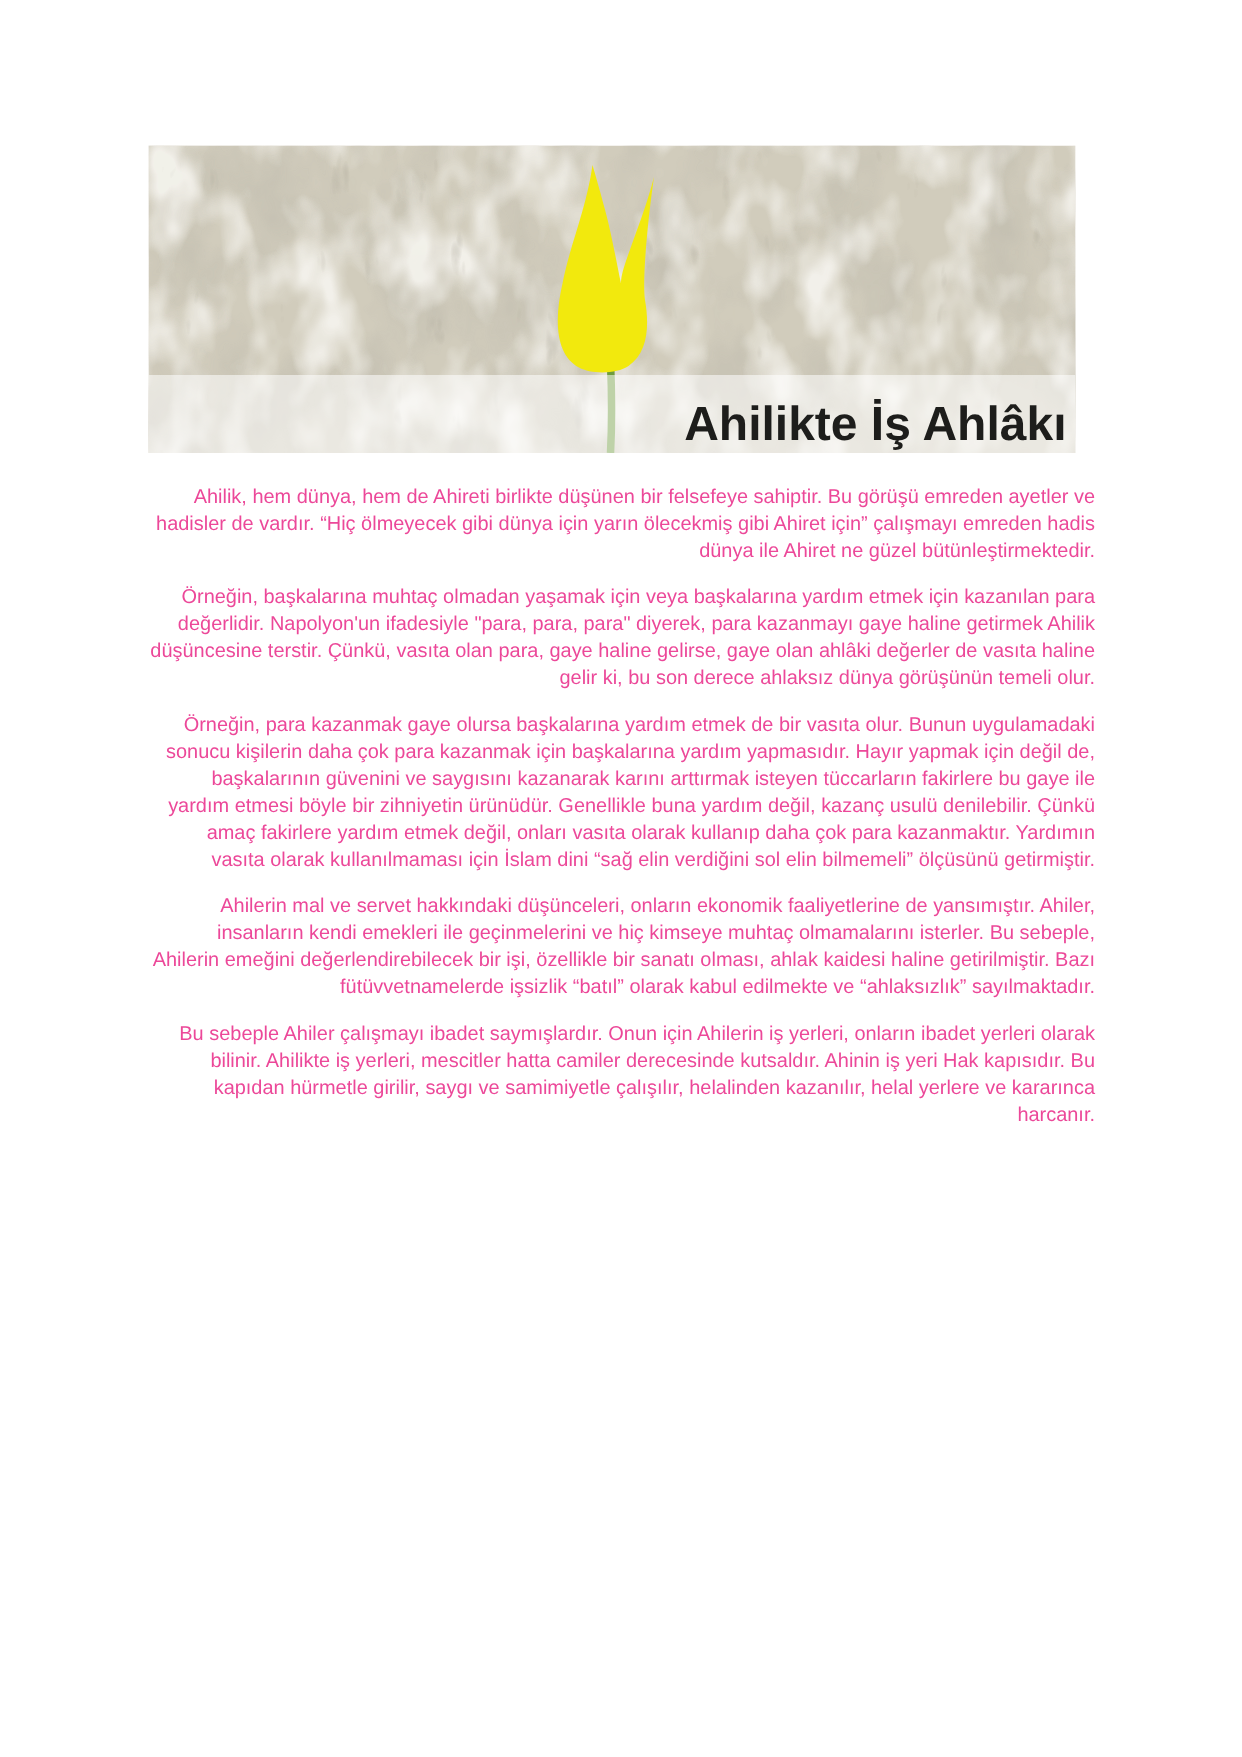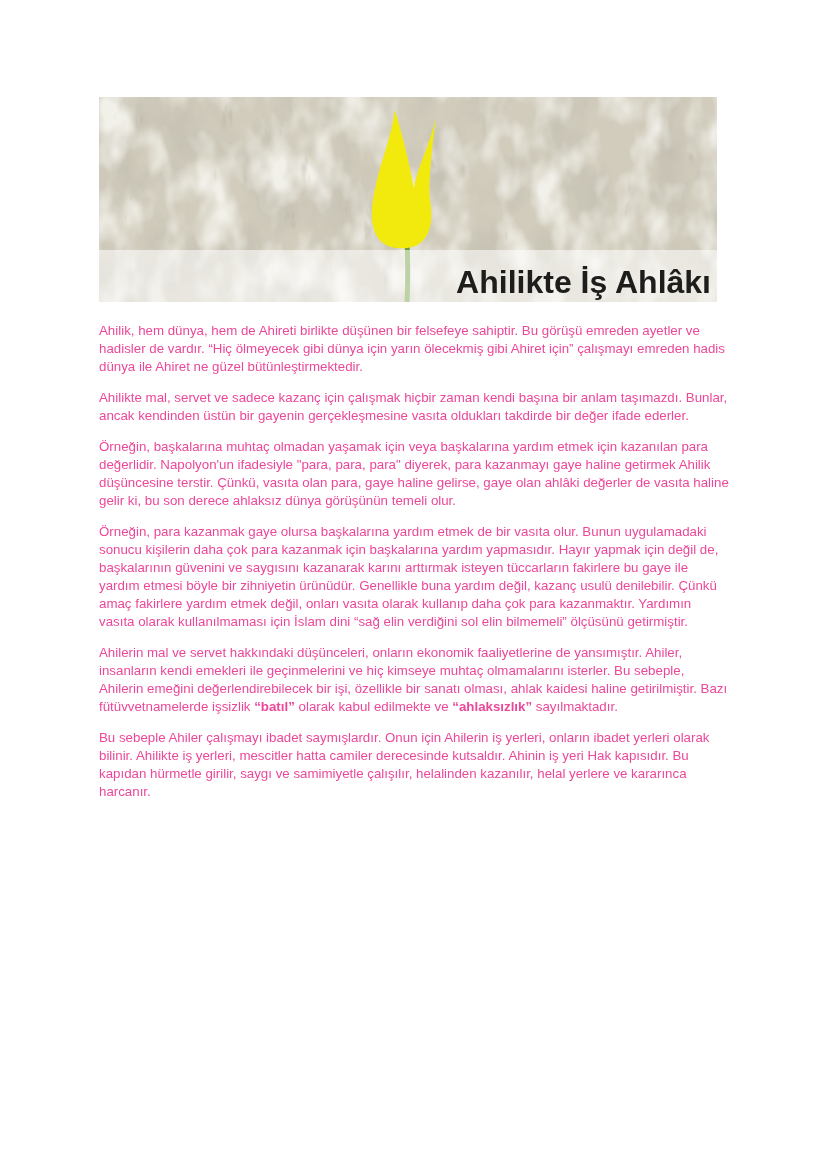--- a/index.html
+++ b/index.html
@@ -3,41 +3,42 @@
 <meta charset="utf-8">
 <style>
   html,body{margin:0;padding:0;background:#ffffff;}
   .page{
     position:relative;
     width:828px;
     height:1171px;
     background:#ffffff;
     overflow:hidden;
     font-family:"Liberation Sans",sans-serif;
+    text-align:right;
   }
   .content{
     position:absolute;
     left:99px;
     top:97px;
     width:631px;
   }
   .hero{
     display:block;
     width:618px;
     height:205px;
     margin:0 0 20px 0;
   }
   .article p{
     margin:0 0 13px 0;
     font-size:13.3px;
     line-height:18px;
     color:#ec4899;
     font-family:"Liberation Sans",sans-serif;
   }
-  .article p strong{font-weight:700;}
+  .article p strong{font-weight:400;}
 </style>
 </head>
 <body>
 
 <div class="page">
   <div class="content">
 
     <svg class="hero" viewBox="0 0 618 205" xmlns="http://www.w3.org/2000/svg" role="img">
       <defs>
         <filter id="f-blob" x="0" y="0" width="100%" height="100%">
@@ -75,21 +76,20 @@
                  C301,30 298,20 296,13 Z"></path>
       </g>
 
       <rect x="0" y="153" width="618" height="52" fill="rgba(255,255,255,0.55)"></rect>
 
       <text x="612" y="196" text-anchor="end" font-family="'Liberation Sans',sans-serif" font-weight="700" font-size="32" fill="#1d1d1b">Ahilikte İş Ahlâkı</text>
     </svg>
 
     <div class="article">
       <p>Ahilik, hem dünya, hem de Ahireti birlikte düşünen bir felsefeye sahiptir. Bu görüşü emreden ayetler ve hadisler de vardır. “Hiç ölmeyecek gibi dünya için yarın ölecekmiş gibi Ahiret için” çalışmayı emreden hadis dünya ile Ahiret ne güzel bütünleştirmektedir.</p>
-      <p>Ahilikte mal, servet ve sadece kazanç için çalışmak hiçbir zaman kendi başına bir anlam taşımazdı. Bunlar, ancak kendinden üstün bir gayenin gerçekleşmesine vasıta oldukları takdirde bir değer ifade ederler.</p>
       <p>Örneğin, başkalarına muhtaç olmadan yaşamak için veya başkalarına yardım etmek için kazanılan para değerlidir. Napolyon'un ifadesiyle "para, para, para" diyerek, para kazanmayı gaye haline getirmek Ahilik düşüncesine terstir. Çünkü, vasıta olan para, gaye haline gelirse, gaye olan ahlâki değerler de vasıta haline gelir ki, bu son derece ahlaksız dünya görüşünün temeli olur.</p>
       <p>Örneğin, para kazanmak gaye olursa başkalarına yardım etmek de bir vasıta olur. Bunun uygulamadaki sonucu kişilerin daha çok para kazanmak için başkalarına yardım yapmasıdır. Hayır yapmak için değil de, başkalarının güvenini ve saygısını kazanarak karını arttırmak isteyen tüccarların fakirlere bu gaye ile yardım etmesi böyle bir zihniyetin ürünüdür. Genellikle buna yardım değil, kazanç usulü denilebilir. Çünkü amaç fakirlere yardım etmek değil, onları vasıta olarak kullanıp daha çok para kazanmaktır. Yardımın vasıta olarak kullanılmaması için İslam dini “sağ elin verdiğini sol elin bilmemeli” ölçüsünü getirmiştir.</p>
       <p><span>Ahilerin mal ve servet hakkındaki düşünceleri, onların ekonomik faaliyetlerine de yansımıştır. Ahiler, insanların kendi emekleri ile geçinmelerini ve hiç kimseye muhtaç olmamalarını isterler. Bu sebeple, Ahilerin emeğini değerlendirebilecek bir işi, özellikle bir sanatı olması, ahlak kaidesi haline getirilmiştir. Bazı fütüvvetnamelerde işsizlik </span><strong>“batıl”</strong><span> olarak kabul edilmekte ve </span><strong>“ahlaksızlık”</strong><span> sayılmaktadır.</span></p>
       <p>Bu sebeple Ahiler çalışmayı ibadet saymışlardır. Onun için Ahilerin iş yerleri, onların ibadet yerleri olarak bilinir. Ahilikte iş yerleri, mescitler hatta camiler derecesinde kutsaldır. Ahinin iş yeri Hak kapısıdır. Bu kapıdan hürmetle girilir, saygı ve samimiyetle çalışılır, helalinden kazanılır, helal yerlere ve kararınca harcanır.</p>
     </div>
 
   </div>
 </div>
 
 </body></html>

